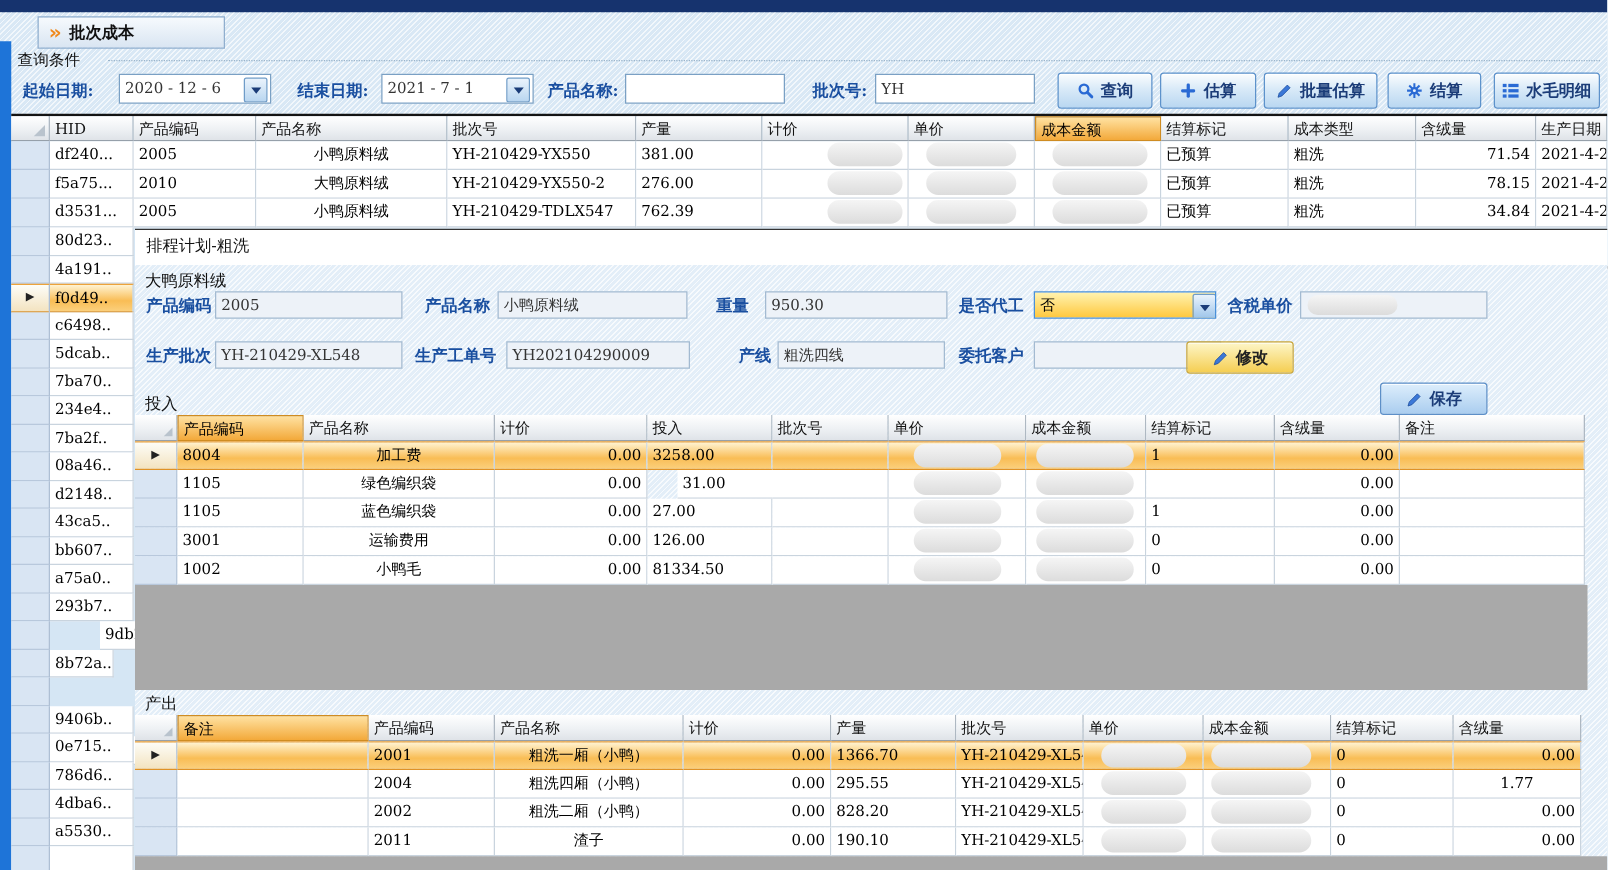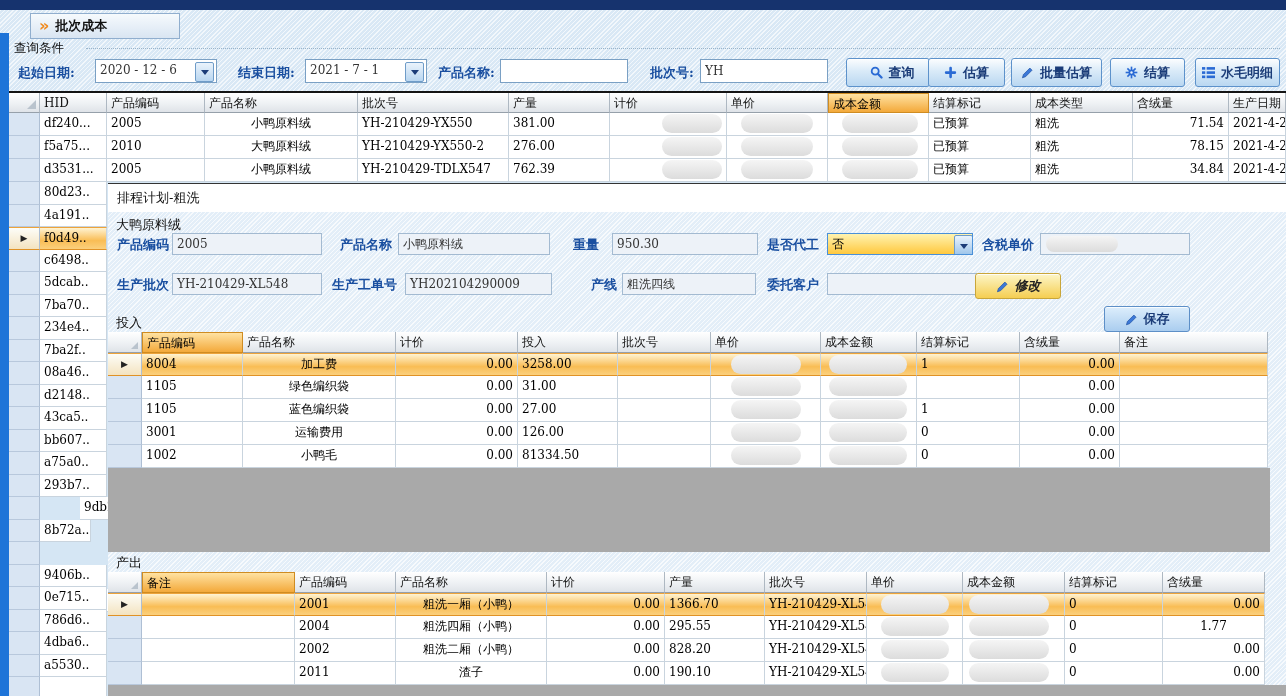--- a/index.html
+++ b/index.html
@@ -68,21 +68,21 @@
       </span>
   </div>
 
   <div class="lbl-blue" style="left:438px;top:64px;">产品名称:</div>
   <input class="inp inp-white" style="left: 500px; top: 59px; width: 128px; height: 24px;" value="">
 
   <div class="lbl-blue" style="left:650px;top:64px;">批次号:</div>
   <input class="inp inp-white" style="left: 700px; top: 59px; width: 128px; height: 24px;" value="YH">
 
   <div id="query-buttons">
-      <div class="qbtn" style="left:846px;width:74px;padding-left:8px;">
+      <div class="qbtn" style="left:846px;width:74px;">
         <span class="bicon"><svg viewBox="0 0 13 13">
             <circle cx="5.2" cy="5.2" r="3.5" fill="none" stroke="#2a6ad4" stroke-width="1.8"></circle>
             <line x1="8" y1="8" x2="11.5" y2="11.5" stroke="#2a6ad4" stroke-width="2.3" stroke-linecap="round"></line>
           </svg></span>
         <span>查询</span>
       </div>
       <div class="qbtn" style="left:928px;width:75px;">
         <span class="bicon"><svg viewBox="0 0 12 12">
             <rect x="4.9" y="0.8" width="2.4" height="10.4" rx="1" fill="#2a6ad4"></rect>
             <rect x="0.8" y="4.9" width="10.4" height="2.4" rx="1" fill="#2a6ad4"></rect>
@@ -272,21 +272,21 @@
       <div class="lbl-blue" style="left:117px;top:276px;">生产批次</div>
       <div class="inp" style="left:172px;top:273px;width:150px;">YH-210429-XL548</div>
       <div class="lbl-blue" style="left:332px;top:276px;">生产工单号</div>
       <div class="inp" style="left:405px;top:273px;width:147px;">YH202104290009</div>
       <div class="lbl-blue" style="left:591px;top:276px;">产线</div>
       <div class="inp" style="left:622px;top:273px;width:134px;">粗洗四线</div>
       <div class="lbl-blue" style="left:767px;top:276px;">委托客户</div>
       <div class="inp" style="left:827px;top:273px;width:150px;"></div>
     </div>
 
-  <div class="panelbtn btn-orange" style="left:975px;top:273px;width:84px;font-style:italic;">
+  <div class="panelbtn btn-orange" style="left:949px;top:273px;width:84px;">
     <span class="bicon"><svg viewBox="0 0 12 12">
           <path d="M1.3 10.9 L2.2 7.9 L8.2 1.9 L10.2 3.9 L4.2 9.9 Z" fill="#3b78d8" stroke="#1f4f9e" stroke-width="0.6"></path>
         </svg></span>
     <span>修改</span>
   </div>
   <div class="panelbtn btn-blue" style="left:1104px;top:273px;width:84px;">
     <span class="bicon"><svg viewBox="0 0 12 12">
           <path d="M1.3 10.9 L2.2 7.9 L8.2 1.9 L10.2 3.9 L4.2 9.9 Z" fill="#3b78d8" stroke="#1f4f9e" stroke-width="0.6"></path>
         </svg></span>
     <span>保存</span>
@@ -321,21 +321,21 @@
       <div class="cell rowsel" style="left:821px;top:353px;width:96px;height:23px;">
         <div class="blob" style="left:8px;width:78px;"></div>
       </div>
       <div class="cell rowsel" style="left:917px;top:353px;width:103px;height:23px;">1</div>
       <div class="cell rowsel" style="left:1020px;top:353px;width:100px;height:23px;text-align:right;">0.00</div>
       <div class="cell rowsel" style="left:1120px;top:353px;width:148px;height:23px;"></div>
       <div class="cell selcell" style="left:108px;top:376px;width:34px;height:23px;"></div>
       <div class="cell" style="left:142px;top:376px;width:101px;height:23px;">1105</div>
       <div class="cell" style="left:243px;top:376px;width:153px;height:23px;text-align:center;">绿色编织袋</div>
       <div class="cell" style="left:396px;top:376px;width:122px;height:23px;text-align:right;">0.00</div>
-      <div class="cell" style="left:518px;top:376px;width:100px;height:23px;">31.00</div>
+      <div class="cell" style="left:542px;top:376px;width:100px;height:23px;">31.00</div>
       <div class="cell" style="left:618px;top:376px;width:93px;height:23px;"></div>
       <div class="cell" style="left:711px;top:376px;width:110px;height:23px;">
         <div class="blob" style="left:20px;width:70px;"></div>
       </div>
       <div class="cell" style="left:821px;top:376px;width:96px;height:23px;">
         <div class="blob" style="left:8px;width:78px;"></div>
       </div>
       <div class="cell" style="left:917px;top:376px;width:103px;height:23px;"></div>
       <div class="cell" style="left:1020px;top:376px;width:100px;height:23px;text-align:right;">0.00</div>
       <div class="cell" style="left:1120px;top:376px;width:148px;height:23px;"></div>

